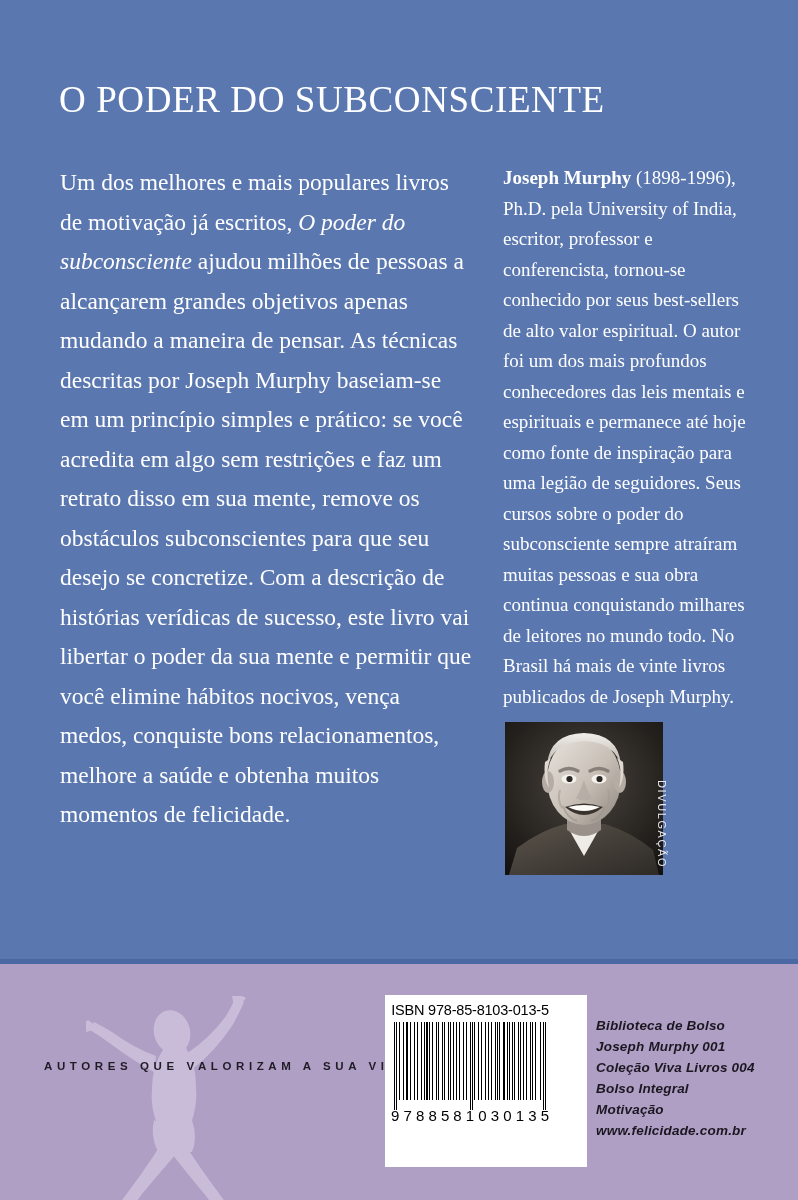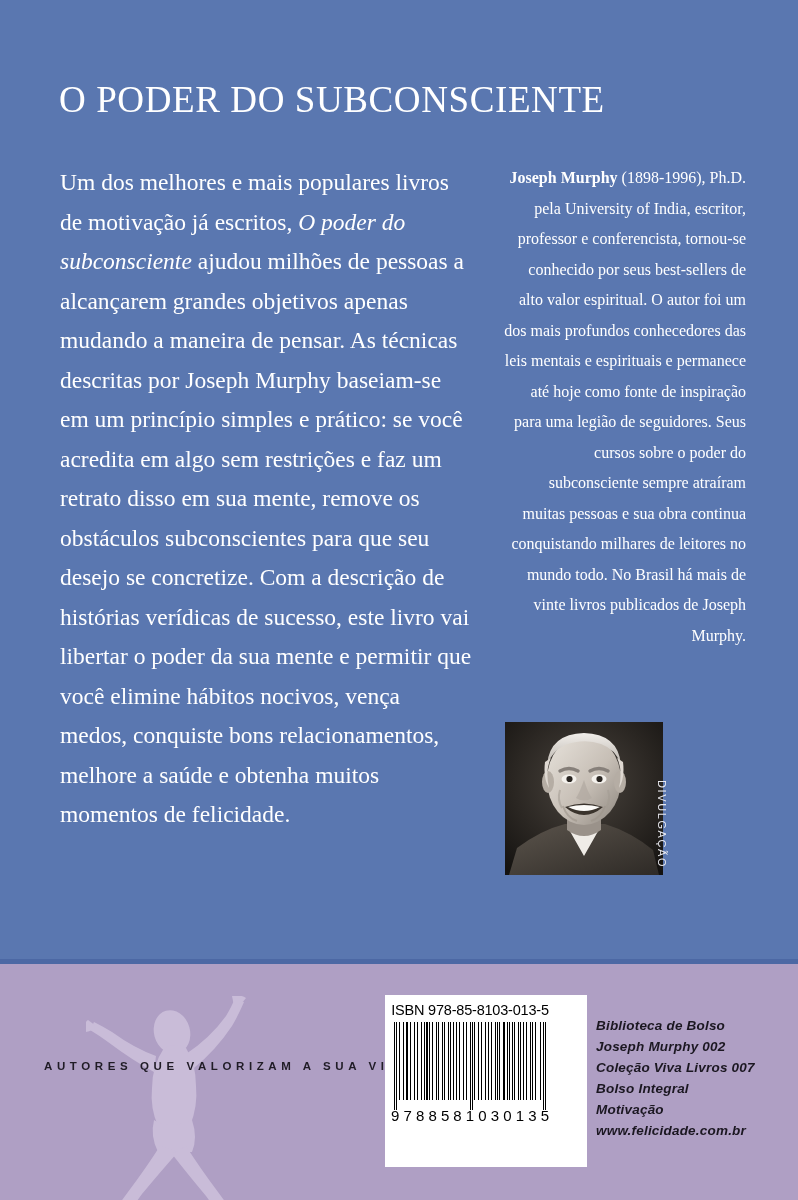--- a/index.html
+++ b/index.html
@@ -64,24 +64,23 @@
   }
   .blurb .it { font-style: italic; }
 
   
   .bio {
     position: absolute;
     left: 503px;
     top: 163px;
     width: 243px;
     color: #ffffff;
-    font-size: 16px;
+    font-size: 19px;
     line-height: 30.5px;
     font-family: "Liberation Serif", serif;
-    text-align: right;
   }
   .bio .nm { font-weight: bold; }
 
   
   .photo-wrap {
     position: absolute;
     left: 505px;
     top: 722px;
     width: 158px;
     height: 153px;
@@ -358,20 +357,20 @@
         <span>3</span>
         <span>0</span>
         <span>1</span>
         <span>3</span>
         <span>5</span>
       </div>
   </div>
 
   <div class="publisher" id="publisher">
       <div>Biblioteca de Bolso</div>
-      <div>Joseph Murphy 002</div>
-      <div>Coleção Viva Livros 007</div>
+      <div>Joseph Murphy 001</div>
+      <div>Coleção Viva Livros 004</div>
       <div>Bolso Integral</div>
       <div>Motivação</div>
       <div>www.felicidade.com.br</div>
     </div>
 
 </div>
 
 </body></html>

